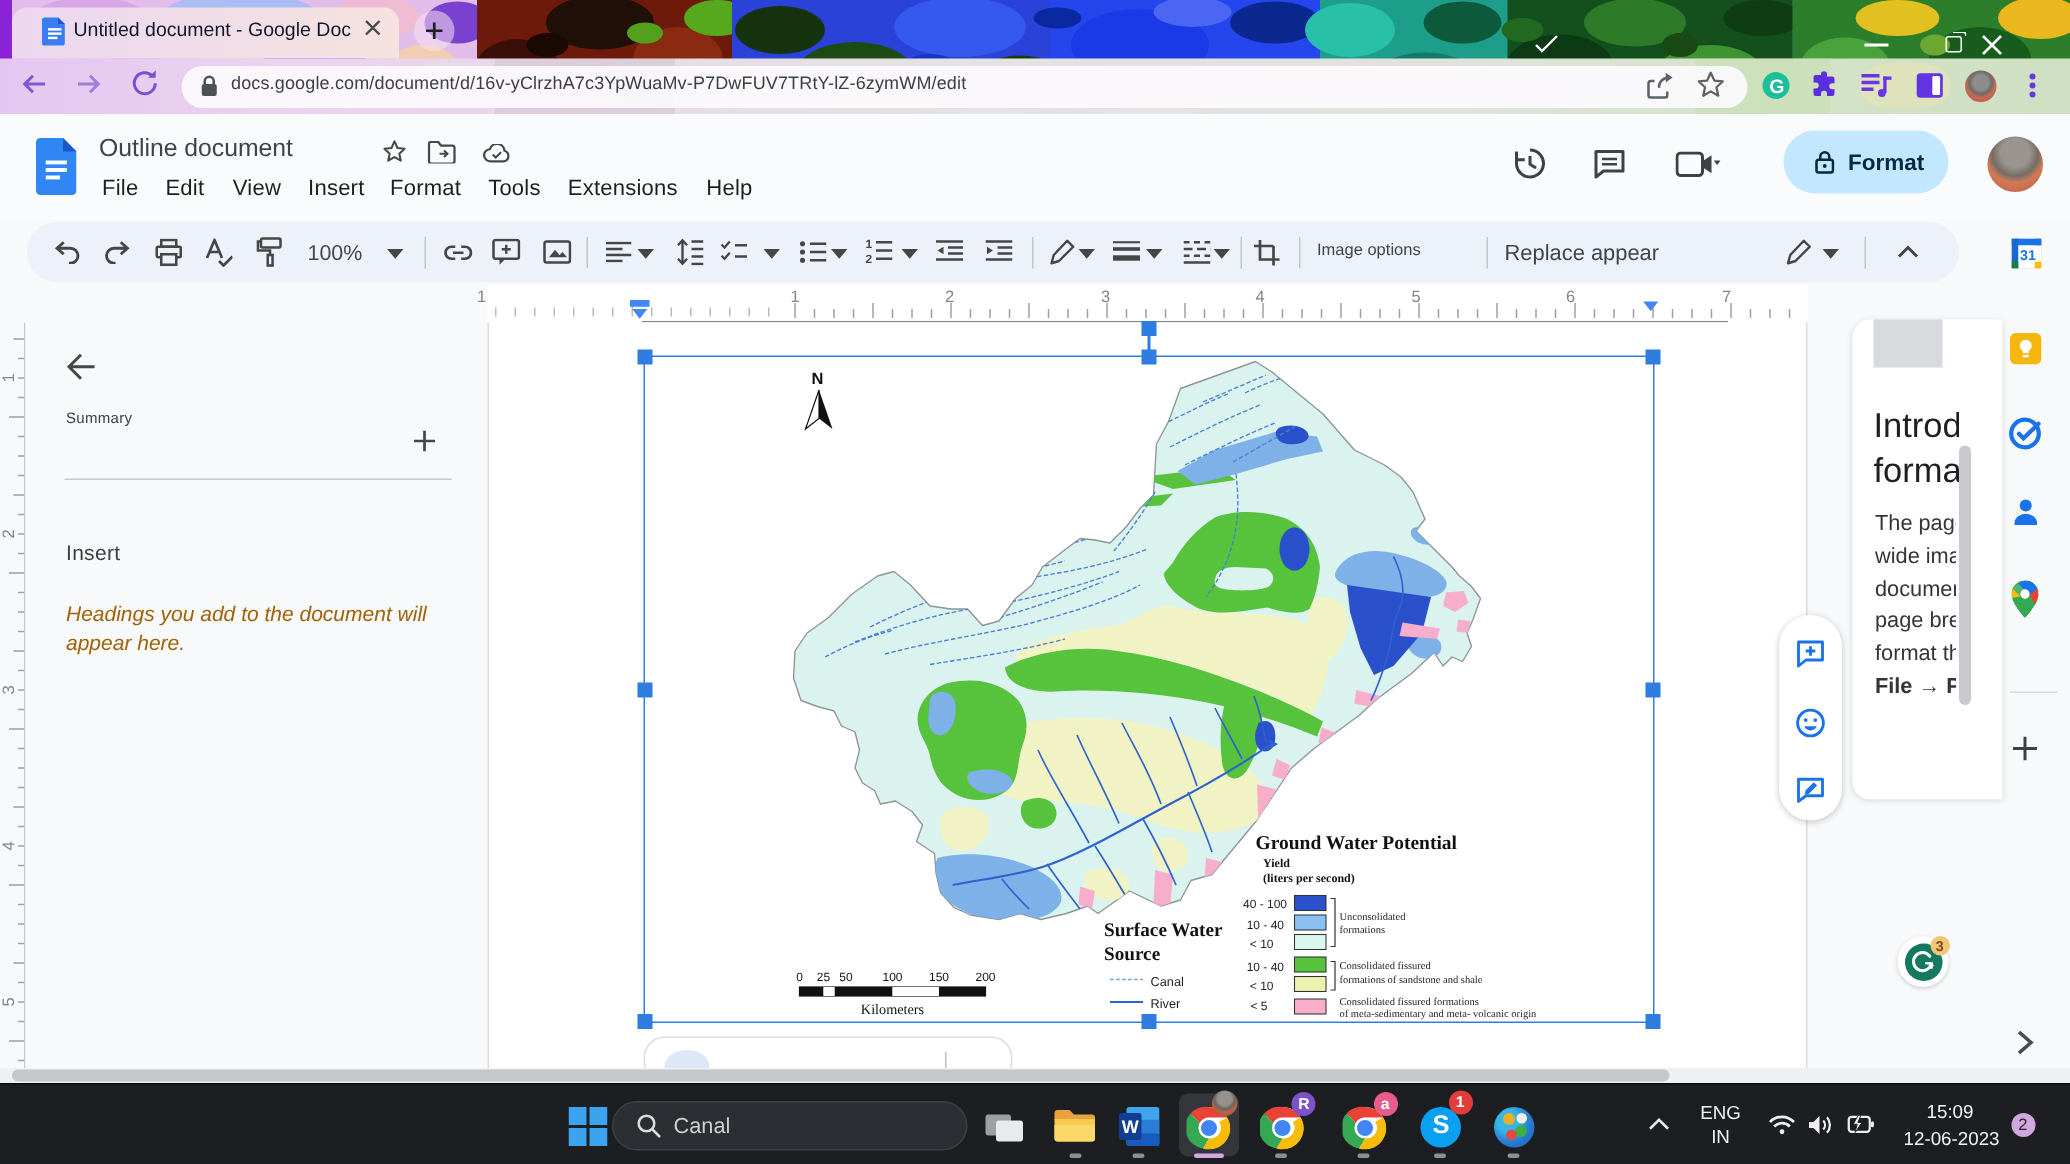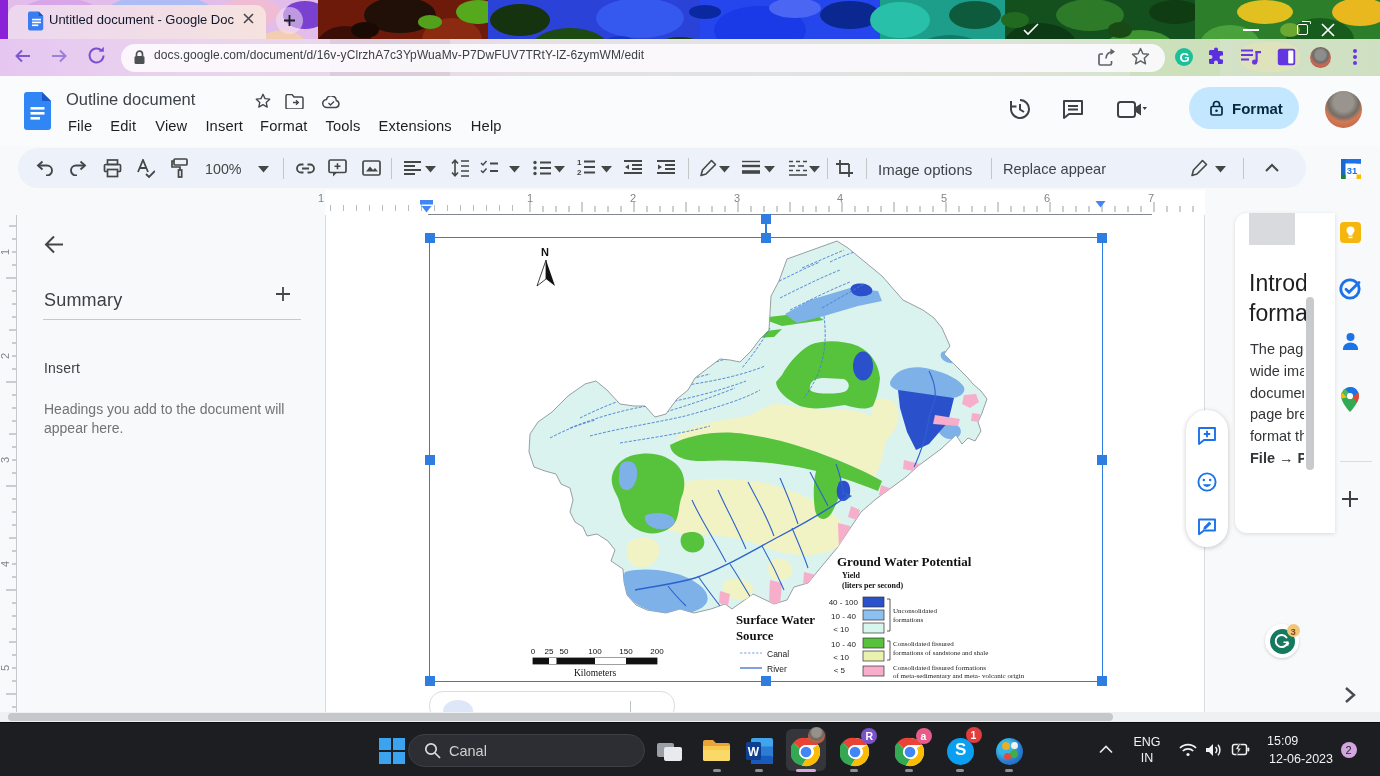--- a/index.html
+++ b/index.html
@@ -299,21 +299,21 @@
     <path d="M0,1.5 h4 m3,0 h4 m3,0 h4 M0,6 h6 m3,0 h6 m3,0 h3 M0,10.5 h4 m3,0 h4 m3,0 h4 M0,15 h18" stroke="#444746" stroke-width="1.6"></path>
   </svg>
 <svg class="abs" style="left:809px;top:166px" width="11" height="7">
     <path d="M0,0 h11 l-5.5,6.5 z" fill="#444746"></path>
   </svg>
 <div class="abs" style="left:827px;top:158px;width:1px;height:21px;background:#c4c7c5"></div>
 <svg class="abs" style="left:835px;top:159px" width="19" height="19" viewBox="0 0 19 19">
     <path d="M5,1 v13 h13 M1,5 h13 M14,5 v9 M14,14 v4" stroke="#444746" stroke-width="1.8" fill="none"></path>
   </svg>
 <div class="abs" style="left:866px;top:158px;width:1px;height:21px;background:#c4c7c5"></div>
-<div class="abs" style="left:878px;top:161px;font-size:15px;color:#3f4449">Image options</div>
+<div class="abs" style="left:878px;top:161px;font-size:11px;color:#3f4449">Image options</div>
 <div class="abs" style="left:991px;top:158px;width:1px;height:21px;background:#c4c7c5"></div>
 <div class="abs" style="left:1003px;top:161px;font-size:14.6px;color:#3f4449">Replace appear</div>
 <svg class="abs" style="left:1191px;top:159px" width="17" height="18">
     <path d="M11.5,1.5 l4,4 L6,15 l-5,1.5 L2.5,11 z" fill="none" stroke="#444746" stroke-width="1.6" stroke-linejoin="round"></path>
   </svg>
 <svg class="abs" style="left:1215px;top:166px" width="11" height="7">
     <path d="M0,0 h11 l-5.5,6.5 z" fill="#444746"></path>
   </svg>
 <div class="abs" style="left:1243px;top:158px;width:1px;height:21px;background:#c4c7c5"></div>
 <svg class="abs" style="left:1265px;top:163px" width="14" height="9">
@@ -360,27 +360,27 @@
 
 <div class="abs" style="left:325px;top:215px;width:880px;height:497px;background:#fff;border-left:1px solid #dadce0;border-right:1px solid #dadce0"></div>
 
 <div class="abs" style="left:429px;top:691px;width:246px;height:30px;border:1px solid #dadce0;border-radius:14px;background:#fff"></div>
 <div class="abs" style="left:443px;top:700px;width:30px;height:22px;border-radius:50%;background:#dde7f8"></div>
 <div class="abs" style="left:630px;top:701px;width:1px;height:11px;background:#bdc1c6"></div>
 
 <svg class="abs" style="left:44px;top:234px" width="21" height="21">
     <path d="M19,10.5 H2 M10,2.5 L2,10.5 L10,18.5" stroke="#444746" stroke-width="2" fill="none"></path>
   </svg>
-<div class="abs" style="left:44px;top:290px;font-size:18px;color:#3c4043;letter-spacing:.2px">Summary</div>
+<div class="abs" style="left:44px;top:274px;font-size:10px;color:#3c4043;letter-spacing:.2px">Summary</div>
 <svg class="abs" style="left:276px;top:287px" width="14" height="14">
     <path d="M7,0 V14 M0,7 H14" stroke="#444746" stroke-width="1.8"></path>
   </svg>
 <div class="abs" style="left:43px;top:319px;width:258px;height:1px;background:#c7cacd"></div>
 <div class="abs" style="left:44px;top:360px;font-size:14px;color:#3c4043;letter-spacing:.2px">Insert</div>
-<div class="abs" style="left:44px;top:400px;width:252px;font-size:14px;color:#737373;line-height:19px">Headings you add to the document will appear here.</div>
+<div class="abs" style="left:44px;top:400px;width:252px;font-size:14px;font-style:italic;color:#a16207;line-height:19px">Headings you add to the document will appear here.</div>
 
 <div class="abs" style="left:1235px;top:213px;width:100px;height:320px;background:#fff;border-radius:12px 0 0 12px;box-shadow:0 1px 4px rgba(0,0,0,.12)"></div>
 <div class="abs" style="left:1249px;top:213px;width:46px;height:32px;background:#d8dadd"></div>
 <div class="abs" style="left:1249px;top:268px;width:57px;font-size:23px;color:#1f1f1f;line-height:30px;white-space:nowrap;overflow:hidden">Introd<br>forma</div>
 <div class="abs" style="left:1250px;top:339px;width:54px;font-size:14.5px;color:#333639;line-height:21.8px;white-space:nowrap;overflow:hidden">The page<br>wide ima<br>documen<br>page brea<br>format th<br><b>File</b> → <b>Pa</b></div>
 <div class="abs" style="left:1306px;top:297px;width:8px;height:173px;border-radius:4px;background:#c8cacd"></div>
 
 <svg class="abs" style="left:1341px;top:159px" width="20" height="20" viewBox="0 0 20 20">
     <rect x="0" y="0" width="20" height="20" rx="1.5" fill="#fff" stroke="#dadce0" stroke-width=".6"></rect>
     <rect x="0" y="0" width="20" height="4.5" fill="#1a73e8"></rect>
@@ -532,21 +532,21 @@
   </svg>
 <svg class="abs" style="left:1205px;top:743px" width="18" height="14" viewBox="0 0 18 14">
     <path d="M1,5 h3 l4,-4 v12 l-4,-4 h-3 z" fill="#f0f0f0"></path>
     <path d="M10.5,4 a4.5,4.5 0 0 1 0,6 M13,1.8 a8,8 0 0 1 0,10.4" stroke="#f0f0f0" stroke-width="1.5" fill="none"></path>
   </svg>
 <svg class="abs" style="left:1230px;top:743px" width="20" height="13" viewBox="0 0 20 13">
     <rect x="2.5" y="1.5" width="14" height="10" rx="2" fill="none" stroke="#f0f0f0" stroke-width="1.5"></rect>
     <rect x="17.3" y="4.5" width="2" height="4" rx="1" fill="#f0f0f0"></rect>
     <path d="M8.8,0.5 l-3.3,6 h2.6 l-1.4,5.6 4.6,-6.8 h-2.7 l2,-4.8 z" fill="#f0f0f0" stroke="#1d1e21" stroke-width=".6"></path>
   </svg>
-<div class="abs" style="left:1267px;top:734px;width:66px;text-align:left;font-size:12.5px;color:#f2f2f2">15:09</div>
+<div class="abs" style="left:1267px;top:734px;width:66px;text-align:center;font-size:12.5px;color:#f2f2f2">15:09</div>
 <div class="abs" style="left:1267px;top:752px;width:66px;text-align:right;font-size:12.5px;color:#f2f2f2">12-06-2023</div>
 <div class="abs" style="left:1341px;top:742px;width:16px;height:16px;border-radius:50%;background:#d2a6df"></div>
 <div class="abs" style="left:1345.5px;top:743.5px;font-size:11px;color:#26262a">2</div>
 
 <svg class="abs" style="left:430px;top:238px" width="672" height="443" viewBox="0 0 672 443">
 <defs>
       <clipPath id="wsclip">
         <path d="M407,3 L418,10 L452,38 L473,62 L493,72 L504,80 L512,90 L520,108 L514,116 L524,126 L538,140 L543,146 L551,153 L557,161 L552,175 L548,184 L551,193 L545,203 L538,200 L532,206 L526,197 L511,211 L488,228 L476,239 L461,250 L446,261 L431,274 L421,289 L407,310 L392,328 L378,345 L364,349 L357,362 L344,366 L323,356 L302,371 L295,366 L281,371 L264,375 L250,371 L236,375 L217,372 L206,367 L197,357 L194,344 L193,331 L181,323 L185,312 L178,303 L167,296 L157,298 L153,289 L145,284 L140,274 L143,262 L140,250 L131,246 L126,236 L115,233 L104,229 L99,214 L100,196 L108,184 L122,174 L138,158 L155,146 L166,143 L177,152 L190,166 L204,168 L215,168 L225,179 L236,176 L247,161 L258,152 L265,140 L278,130 L290,121 L300,122 L310,124 L321,113 L330,101 L339,92 L341,58 L349,43 L357,21 Z"></path>
       </clipPath>
     </defs>

